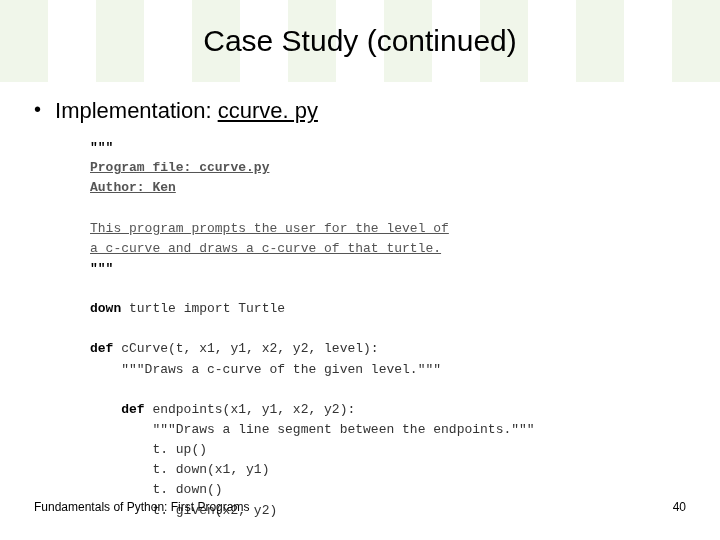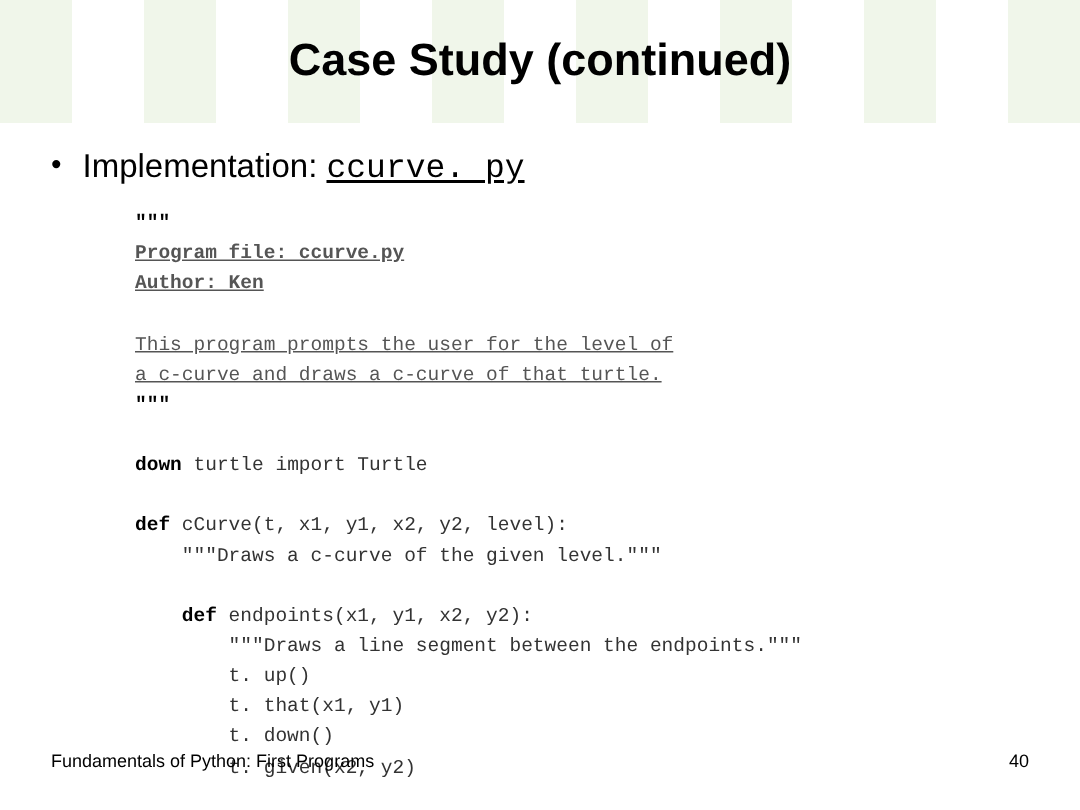--- a/index.html
+++ b/index.html
@@ -25,21 +25,21 @@
     position: relative;
     height: 82px;
     display: flex;
     align-items: center;
     justify-content: center;
     z-index: 2;
   }
   .title {
     font-size: 30px;
     color: #000;
-    font-weight: 700;
+    font-weight: 400;
     font-family: Arial, sans-serif;
   }
   .body {
     position: absolute;
     z-index: 3;
     left: 34px;
     top: 98px;
     right: 30px;
   }
   .bullet-row {
@@ -50,21 +50,20 @@
     color: #000;
   }
   .bullet-dot {
     font-size: 20px;
     line-height: 1;
     transform: translateY(-2px);
   }
   .link {
     text-decoration: underline;
     color: #000;
-    font-family: Liberation Mono, monospace;
   }
   .code {
     margin-top: 14px;
     margin-left: 56px;
     font-family: "Courier New", Courier, monospace;
     font-size: 13px;
     line-height: 1.55;
     color: #333;
     white-space: pre;
   }
@@ -109,21 +108,21 @@
 <span class="kw">"""</span>
 <span></span>
 <span class="kw">down</span><span> turtle import Turtle</span>
 <span></span>
 <span class="kw">def</span><span> cCurve(t, x1, y1, x2, y2, level):</span>
 <span>    """Draws a c-curve of the given level."""</span>
 <span></span>
 <span class="kw">    def</span><span> endpoints(x1, y1, x2, y2):</span>
 <span>        """Draws a line segment between the endpoints."""</span>
 <span>        t. up()</span>
-<span>        t. that(x1, y1)</span>
+<span>        t. down(x1, y1)</span>
 <span>        t. down()</span>
 <span>        t. given(x2, y2)</span></div>
   </div>
 
   <div class="footer">
     <span>Fundamentals of Python: First Programs</span>
     <span>40</span>
   </div>
 
 </div>

